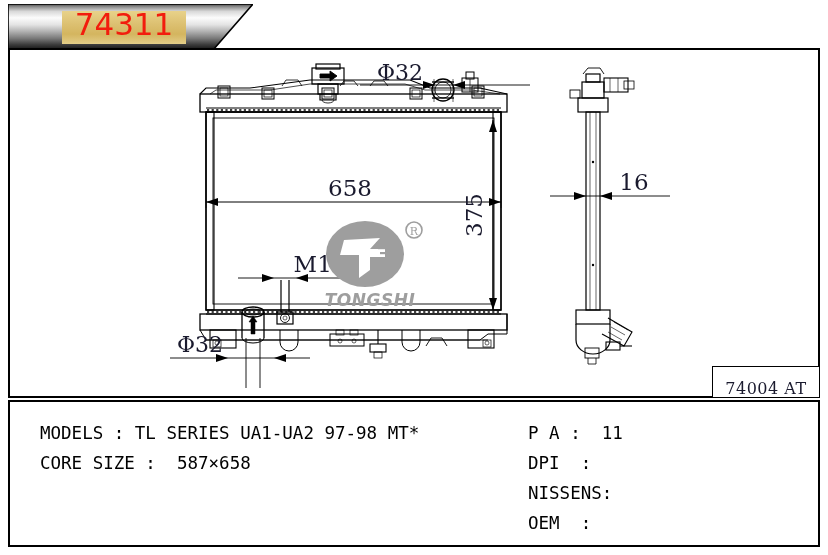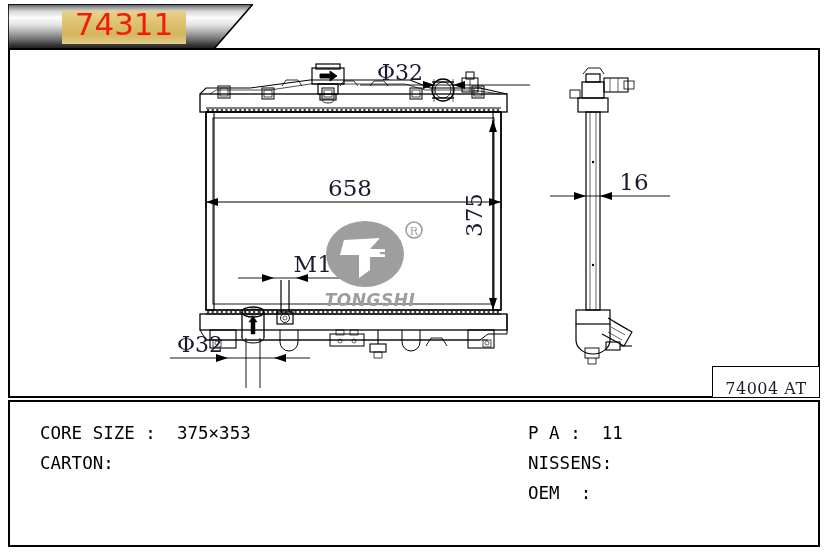--- a/index.html
+++ b/index.html
@@ -397,21 +397,22 @@
     <text x="60" y="88" font-size="17" fill="#9e9e9e" text-anchor="middle" font-family="DejaVu Sans, sans-serif" font-weight="bold" font-style="italic" letter-spacing="0.5">TONGSHI</text>
   </svg>
 
   <div id="part-code-box">
     <span id="part-code-text">74004 AT</span>
   </div>
 </div>
 
 <div id="spec-frame">
   <div id="spec-left">
-    <div class="spec-row">CORE SIZE :  375×353</div>
-    <div class="spec-row">CARTON:</div>
+    <div class="spec-row">MODELS : TL SERIES UA1-UA2 97-98 MT*</div>
+    <div class="spec-row">CORE SIZE :  587×658</div>
   </div>
   <div id="spec-right">
     <div class="spec-row">P A :  11</div>
+    <div class="spec-row">DPI  :</div>
     <div class="spec-row">NISSENS:</div>
     <div class="spec-row">OEM  :</div>
   </div>
 </div>
 
 </body></html>

